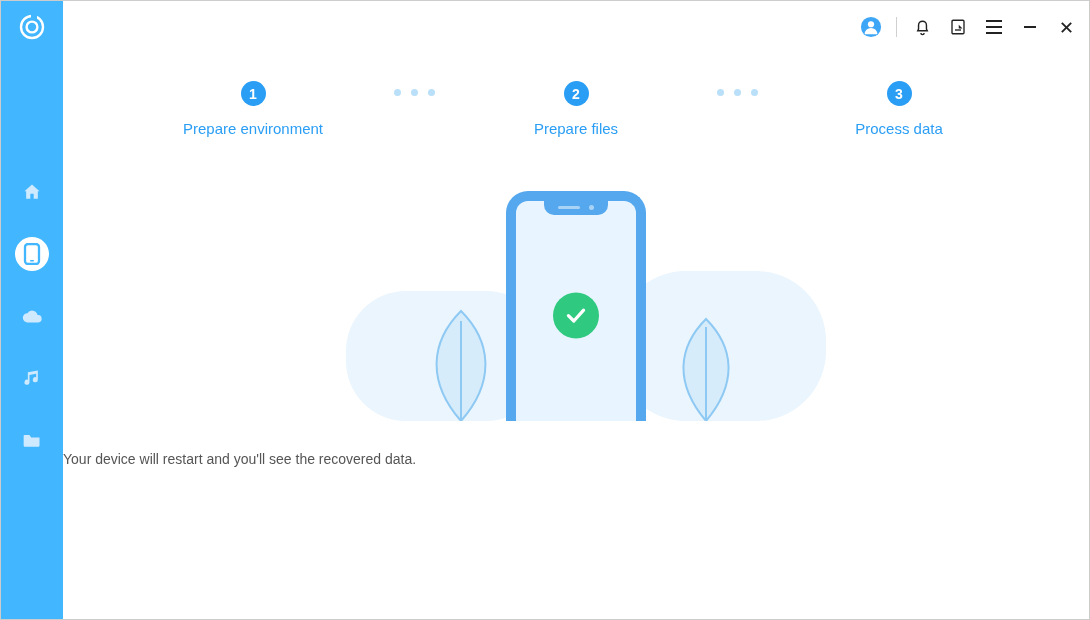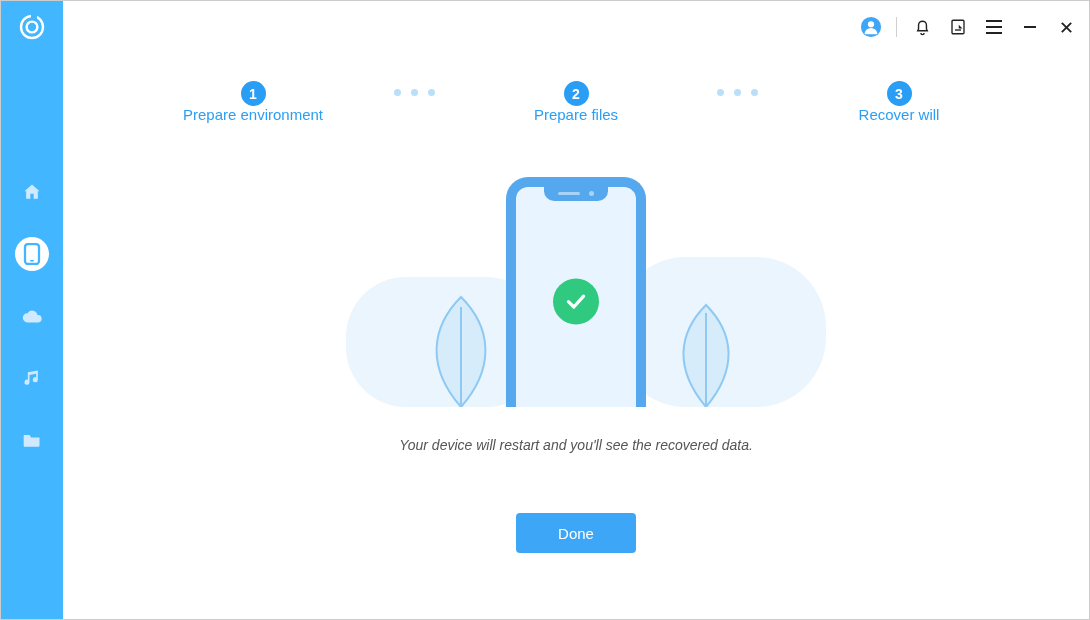--- a/index.html
+++ b/index.html
@@ -18,36 +18,36 @@
   .tb-icon { width: 22px; height: 22px; display: flex; align-items: center; justify-content: center; cursor: pointer; }
   .tb-sep { width: 1px; height: 20px; background: #d0d0d0; }
 
   
   .main { position: absolute; left: 62px; right: 0; top: 52px; bottom: 0; }
 
   
   .stepper { display: flex; justify-content: center; align-items: flex-start; gap: 56px; margin-top: 28px; }
   .step { display: flex; flex-direction: column; align-items: center; width: 170px; }
   .step-circle { width: 25px; height: 25px; border-radius: 50%; background: #2a9ef4; color: #fff; font-weight: bold; font-size: 14px; display: flex; align-items: center; justify-content: center; }
-  .step-label { color: #2a9ef4; font-size: 15px; }
+  .step-label { margin-top: 14px; color: #2a9ef4; font-size: 15px; }
   .step-dots { display: flex; gap: 10px; align-items: center; margin-top: 8px; }
   .step-dots span { width: 7px; height: 7px; border-radius: 50%; background: #b9dff9; }
 
   
   .illus { position: relative; width: 360px; height: 240px; margin: 44px auto 0; }
   .cloud-l { position: absolute; width: 200px; height: 130px; border-radius: 60px; background: #eaf5fe; left: -50px; bottom: 0; }
   .cloud-r { position: absolute; width: 210px; height: 150px; border-radius: 70px; background: #eaf5fe; right: -70px; bottom: 0; }
   .leaf { position: absolute; bottom: 0; }
   .phone { position: absolute; left: 50%; transform: translateX(-50%); bottom: 0; width: 140px; height: 230px; border: 10px solid #55a8ee; border-bottom: none; border-radius: 22px 22px 0 0; background: #e8f4ff; overflow: hidden; }
   .notch { width: 64px; height: 14px; background: #55a8ee; border-radius: 0 0 10px 10px; margin: 0 auto; position: relative; }
   .notch::before { content: ""; position: absolute; width: 22px; height: 3px; background: #a9d3f6; border-radius: 2px; left: 14px; top: 5px; }
   .notch::after  { content: ""; position: absolute; width: 5px; height: 5px; background: #a9d3f6; border-radius: 50%; right: 14px; top: 4px; }
   .check-badge { position: absolute; left: 50%; top: 50%; transform: translate(-50%, -40%); width: 46px; height: 46px; border-radius: 50%; background: #2fc980; display: flex; align-items: center; justify-content: center; }
 
-  .message { text-align: center; margin-top: 30px; color: #555; font-size: 14px; font-style: italic; }
+  .message { margin-top: 30px; color: #555; font-size: 14px; }
 
   .done-btn { display: block; margin: 60px auto 0; width: 120px; height: 40px; border: none; border-radius: 4px; background: #3ea6f6; color: #fff; font-size: 15px; cursor: pointer; }
 
   svg { display: block; }
 </style>
 </head>
 <body>
 
 <div class="frame">
 
@@ -150,21 +150,21 @@
         <div class="step-circle">2</div>
         <div class="step-label">Prepare files</div>
       </div>
       <div class="step-dots">
           <span></span>
           <span></span>
           <span></span>
         </div>
       <div class="step">
         <div class="step-circle">3</div>
-        <div class="step-label">Recover will</div>
+        <div class="step-label">Process data</div>
       </div>
     </div>
 
     <div class="illus">
       <div class="cloud-l"></div>
       <div class="cloud-r"></div>
       <svg class="leaf" style="left:20px" width="90" height="120" viewBox="0 0 90 120">
         <path d="M45 120 C10 80 15 40 45 10 C75 40 80 80 45 120 Z" fill="#d6ecfb" stroke="#8ec9f3" stroke-width="2"></path>
         <line x1="45" y1="20" x2="45" y2="118" stroke="#8ec9f3" stroke-width="2"></line>
       </svg>
@@ -178,16 +178,15 @@
         <div class="check-badge">
           <svg width="26" height="26" viewBox="0 0 24 24">
               <path d="M5 12l5 5 9-10" fill="none" stroke="#fff" stroke-width="3" stroke-linecap="round" stroke-linejoin="round"></path>
             </svg>
         </div>
       </div>
     </div>
 
     <div class="message">Your device will restart and you'll see the recovered data.</div>
 
-    <button class="done-btn">Done</button>
 
   </div>
 </div>
 
 </body></html>

